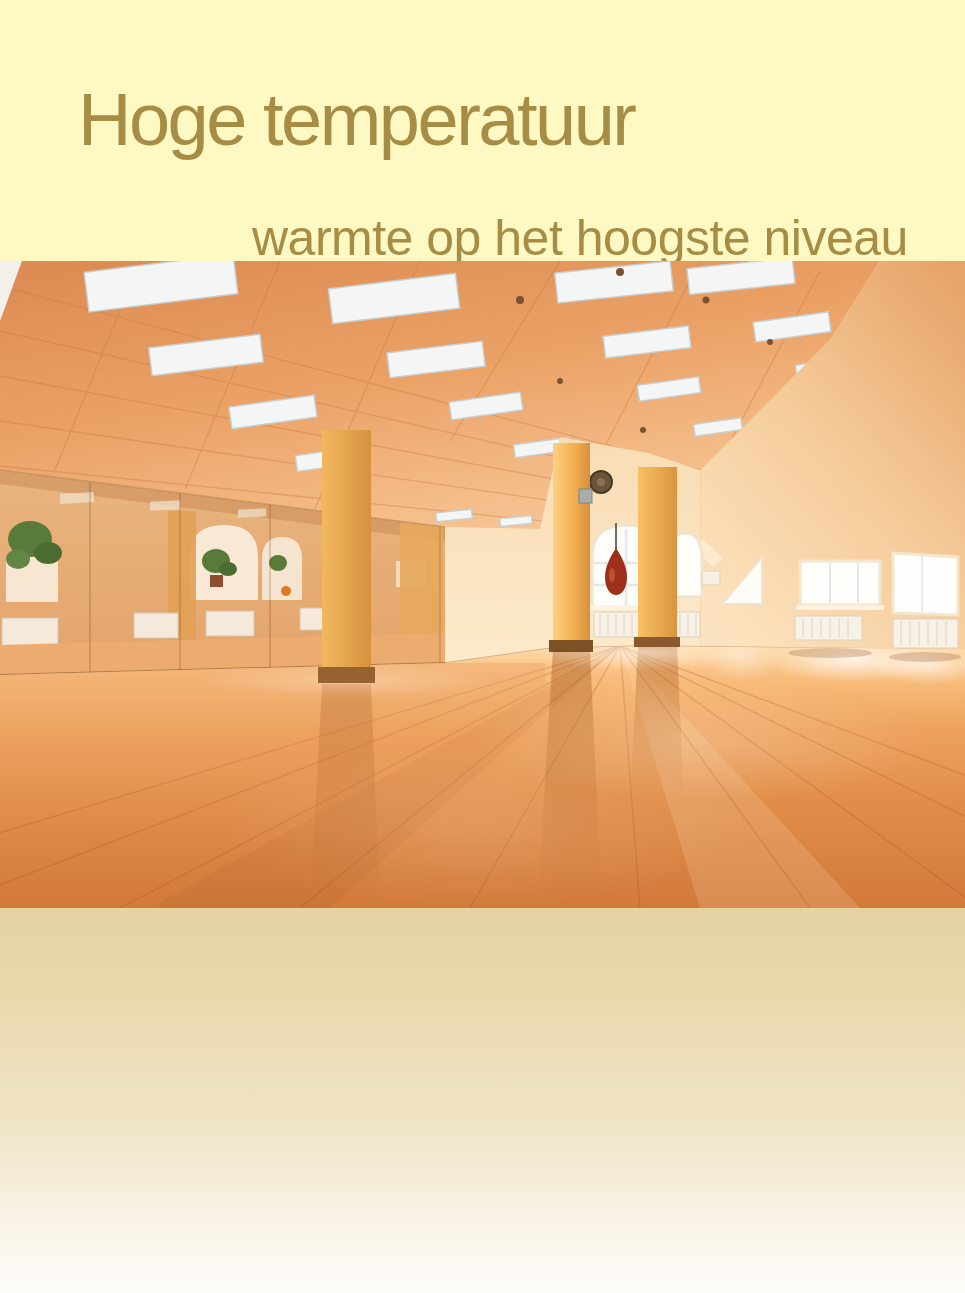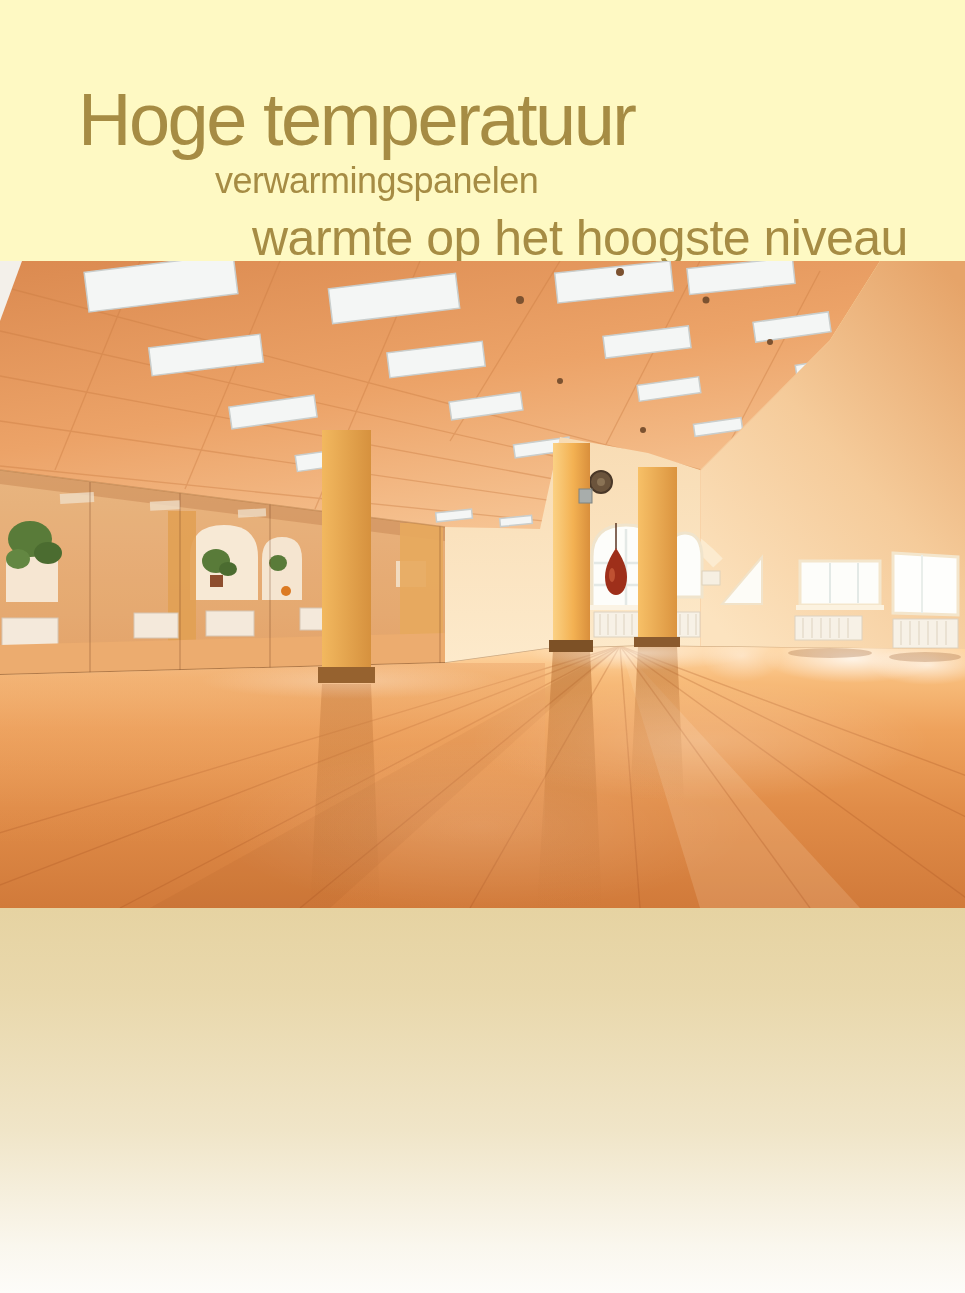--- a/index.html
+++ b/index.html
@@ -18,21 +18,20 @@
   
   .bottom{position:absolute;left:0;top:908px;width:965px;height:385px;
           background:linear-gradient(180deg,#e6d3a2 0%,#e9d8ac 22%,#f0e5c8 58%,#faf7ee 88%,#fdfcf9 100%);}
 </style>
 </head>
 <body>
 
 <div class="page">
 
   <div class="title" style="color:#a68c44">Hoge temperatuur</div>
-  <div class="sub1" style="color:#a68c44">verwarmingspanelen</div>
   <div class="sub2" style="color:#a68c44">warmte op het hoogste niveau</div>
 
   <div class="photo">
     <svg width="965" height="647" viewBox="0 0 965 647">
       <defs>
         <linearGradient id="gCeil" x1="0" y1="0" x2="0.55" y2="1">
           <stop offset="0" stop-color="#db8a50"></stop>
             <stop offset="0.55" stop-color="#eca368"></stop>
             <stop offset="1" stop-color="#f6c392"></stop>
         </linearGradient>

